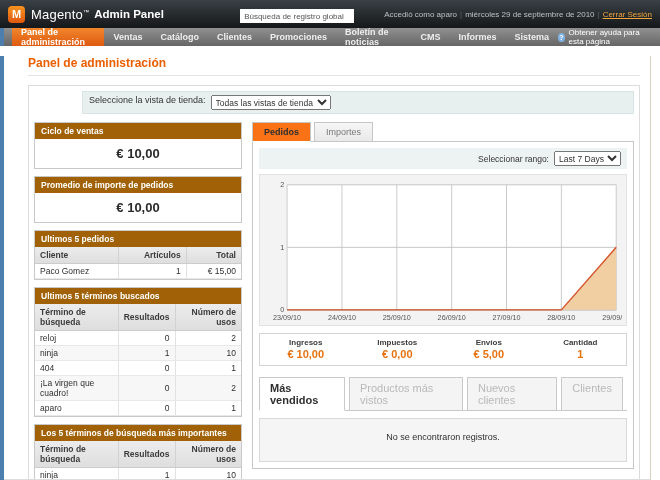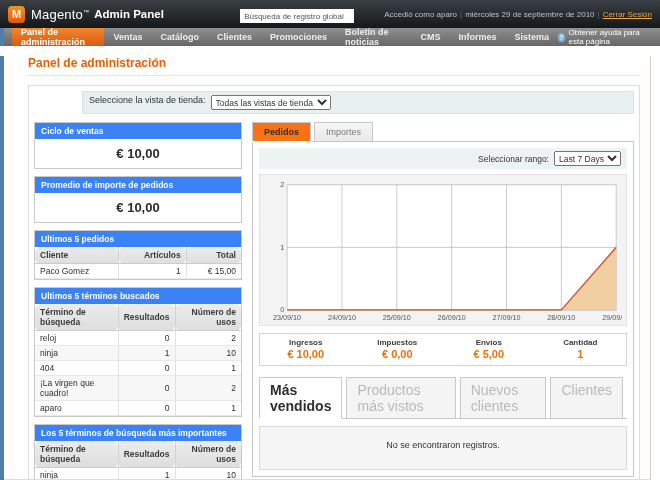--- a/index.html
+++ b/index.html
@@ -38,25 +38,25 @@
   .store-bar { display:flex; align-items:flex-start; background:#e8efef; border:1px solid #d9e4e4; padding:3px 6px; font-size:9px; color:#333;margin-left:48px; }
   .store-bar label { margin-right:5px; }
   select { font-size:8.5px; font-family:"Liberation Sans", sans-serif; height:15px; color:#333; }
 
   .columns { display:flex; gap:10px; margin-top:8px; }
   .left-col { width:208px; flex-shrink:0; }
   .right-col { flex:1; min-width:0; }
 
   
   .card { border:1px solid #c9c9c9; margin-bottom:7px; background:#fff; }
-  .card-head { background:#3b82f6; color:#fff; font-weight:bold; font-size:8.5px; padding:3px 6px; }
+  .card-head { background:#a16207; color:#fff; font-weight:bold; font-size:8.5px; padding:3px 6px; }
   .card-value { text-align:center; font-size:13px; font-weight:bold; color:#2b2b2b; padding:7px 0; }
   .mini-table { width:100%; border-collapse:collapse; font-size:8.5px; color:#2f2f2f; }
   .mini-table th { background:linear-gradient(#ececec,#dedede); font-weight:bold; text-align:left; padding:3px 5px;
-                   border-bottom:1px solid #ccc; color:#3b3b3b;border-radius:6px; }
+                   border-bottom:1px solid #ccc; color:#3b3b3b; }
   .mini-table td { padding:2px 5px; border-bottom:1px solid #e8e8e8; background:#fff; }
   .mini-table tr:nth-child(even) td { background:#f7f7f7; }
   .mini-table .num { text-align:right; border-left:1px solid #e2e2e2; }
   .mini-table th.num { border-left:1px solid #d2d2d2; }
 
   
   .tab-row { display:flex; border-bottom:1px solid #c6c6c6; }
   .tab { font-size:9px; padding:4px 11px; border:1px solid #c6c6c6; margin-right:3px; margin-bottom:-1px;
          background:linear-gradient(#f6f6f6,#e9e9e9); color:#777; cursor:pointer; }
   .tab.active { background:#f97316; font-weight:bold; color:#2f2f2f; border-bottom:1px solid #fff; }
@@ -67,21 +67,21 @@
   .chart-wrap { background:#f3f3f3; border:1px solid #e2e2e2; margin-top:5px; padding:4px 4px 2px; }
   .chart-wrap svg { width:100%; height:auto; display:block; }
   .chart-wrap text { font-size:7.5px; fill:#555; font-family:"Liberation Sans", sans-serif; }
 
   .stats { display:flex; border:1px solid #d5d5d5; margin-top:7px; background:#fff; }
   .stat { flex:1; text-align:center; padding:4px 0 5px; }
   .stat-label { font-size:8px; font-weight:bold; color:#3d3d3d; }
   .stat-value { font-size:11px; font-weight:bold; color:#e87210; margin-top:1px; }
 
   .btabs { display:flex; margin-top:11px; border-bottom:1px solid #c9c9c9; }
-  .btab { font-size:14px; padding:4px 10px; border:1px solid #c9c9c9; margin-right:4px; margin-bottom:-1px;
+  .btab { font-size:11px; padding:4px 10px; border:1px solid #c9c9c9; margin-right:4px; margin-bottom:-1px;
           background:#f4f4f4; color:#b9b9b9; cursor:default; }
   .btab.active { background:#fff; color:#2f2f2f; font-weight:bold; border-bottom:1px solid #fff; cursor:pointer; }
 
   .grid { margin-top:7px; border:1px solid #d9d9d9; }
   .grid-head { display:flex; background:linear-gradient(#e9e9e9,#dadada); border-bottom:1px solid #ccc; }
   .grid-head div { font-size:8.5px; font-weight:bold; color:#3b3b3b; padding:3px 6px; }
   .gcol-0 { flex:3; } .gcol-1, .gcol-2 { flex:1; border-left:1px solid #cfcfcf; }
   .grid-empty { background:#f5f5f5; text-align:center; font-size:9px; color:#2f2f2f; padding:13px 0 19px; }
 
   .footer-strip { position:absolute; bottom:0; left:0; right:0; height:11px;

